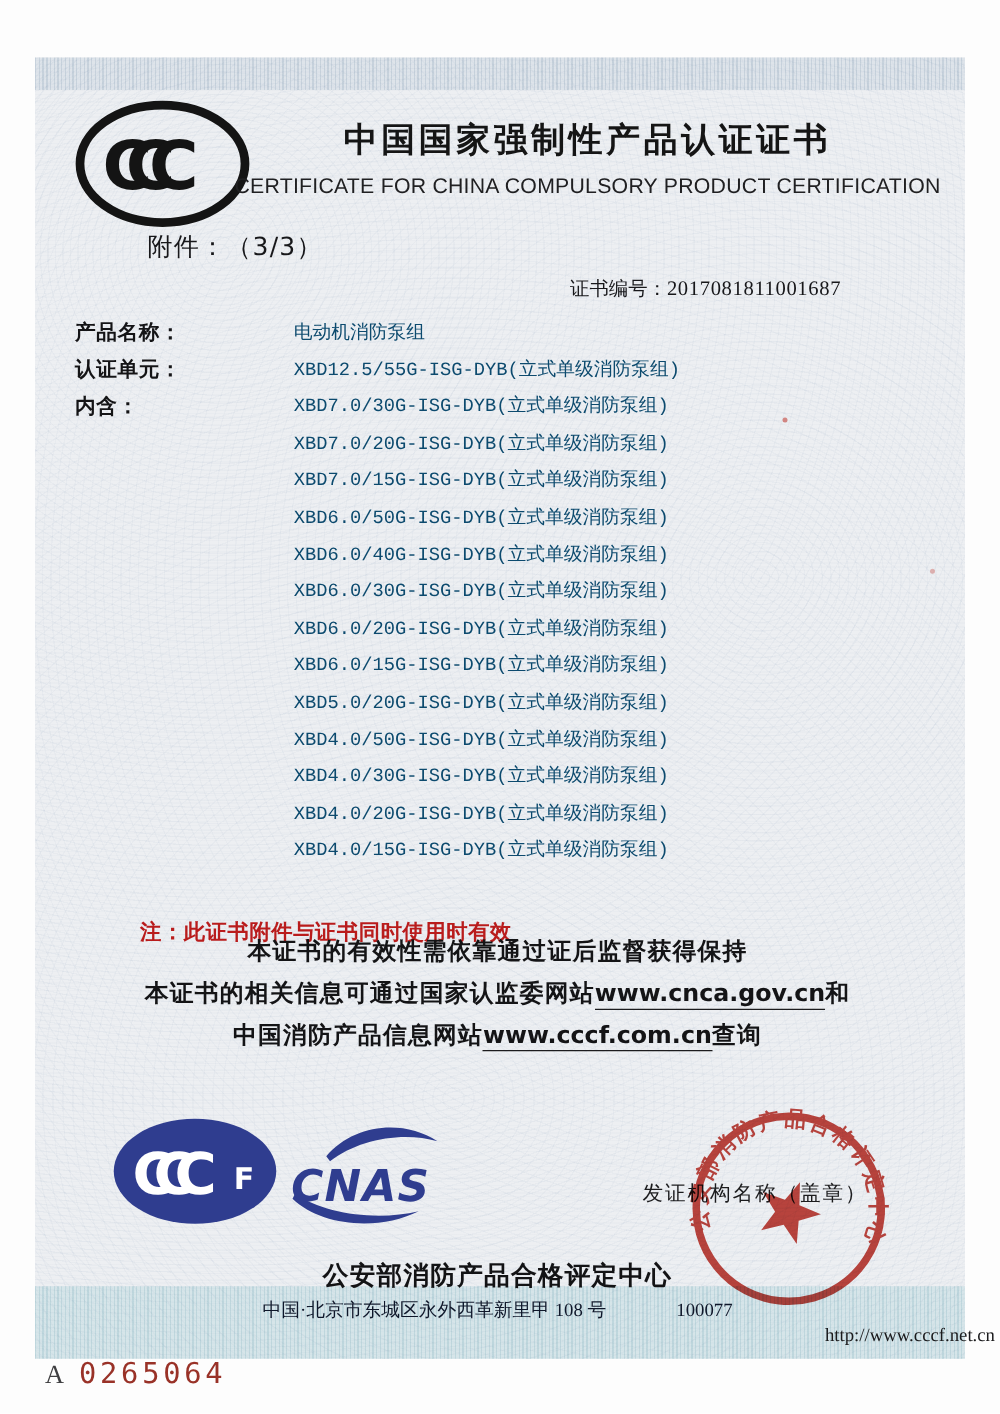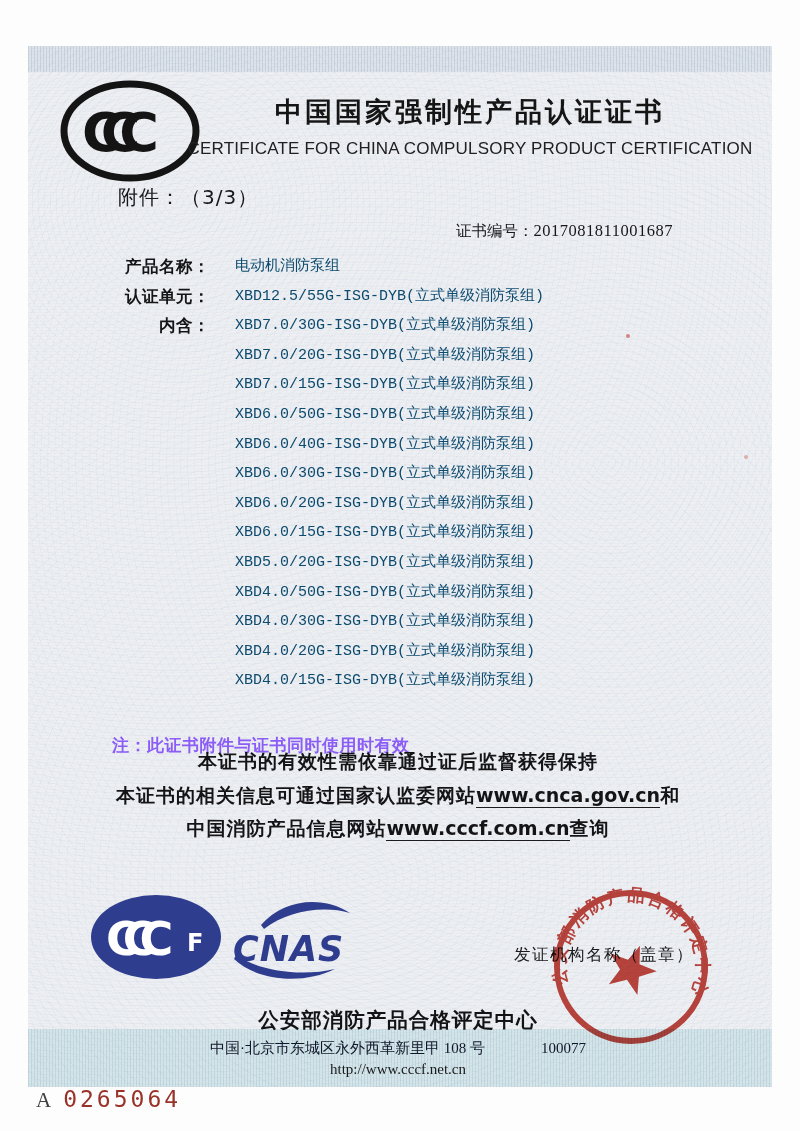--- a/index.html
+++ b/index.html
@@ -45,51 +45,51 @@
     font-size:17px;color:#202022;letter-spacing:.2px;
   }
   .attachment{position:absolute;left:118px;top:184px;font-size:20px;letter-spacing:1px;color:#17171a;}
   .certno{position:absolute;left:456px;top:221px;font-size:15.5px;color:#17171a;}
   .certno .num{font-family:"Liberation Serif","DejaVu Serif",serif;font-size:16.5px;letter-spacing:.5px;}
 
   
   .info{position:absolute;left:60px;top:252px;}
   .info .row{display:flex;align-items:flex-start;}
   .info .lbl{
-    width:150px;text-align:right;font-weight:bold;font-size:16.5px;
-    line-height:29.6px;letter-spacing:.5px;color:#141416;flex:0 0 150px;
+    width:150px;text-align:left;font-weight:bold;font-size:16.5px;
+    line-height:29.6px;letter-spacing:.5px;color:#141416;flex:0 0 150px;font-family:Liberation Mono, monospace;
   }
   .info .val, .info .citem{
     font-family:Liberation Mono, monospace;
     font-size:15px;line-height:29.6px;color:#0c4a6e;letter-spacing:0;
   }
   .info .val{margin-left:25px;}
   .info .vallist{margin-left:25px;}
-  .note{position:absolute;left:112px;top:734px;font-size:17px;font-weight:bold;letter-spacing:.5px;color:#8b5cf6;}
+  .note{position:absolute;left:112px;top:734px;font-size:17px;font-weight:bold;letter-spacing:.5px;color:#b91c1c;}
 
   
   .validity{position:absolute;left:0;top:745px;width:796px;text-align:center;}
   .validity .vline{font-size:19px;font-weight:600;line-height:33.5px;letter-spacing:1px;color:#141416;}
   .u{border-bottom:1.6px solid #1c1c1e;padding-bottom:1px;letter-spacing:0;}
 
   
   .cccf-logo{position:absolute;left:88px;top:893px;width:136px;height:88px;}
   .cnas-logo{position:absolute;left:231px;top:891px;width:122px;height:92px;}
   .accred{position:absolute;left:367px;top:892px;font-size:14.5px;line-height:17.8px;color:#17171a;}
   .accred .cjk{font-weight:bold;}
   .accred .lat{font-family:"Liberation Sans","DejaVu Sans",sans-serif;}
   .issuer-label{position:absolute;left:514px;top:944px;font-size:16.5px;letter-spacing:1.5px;color:#1b1b1d;z-index:1;}
   .stamp{position:absolute;left:549px;top:885px;width:164px;height:164px;z-index:2;
          transform:rotate(6deg);opacity:.9;mix-blend-mode:multiply;}
   .org-name{position:absolute;left:0;top:1006px;width:796px;text-align:center;
             font-size:20.5px;font-weight:bold;letter-spacing:1px;color:#131315;}
   .address{position:absolute;left:0;top:1039px;width:796px;text-align:center;
            font-family:"Liberation Serif","DejaVu Serif",serif;font-size:15px;color:#0f172a;}
   .address .post{margin-left:56px;}
-  .website{position:absolute;left:0;top:1061px;width:796px;text-align:center;
+  .website{position:absolute;left:0;top:1061px;width:796px;text-align:right;
            font-family:"Liberation Serif","DejaVu Serif",serif;font-size:15px;color:#1a1a1c;}
 
   
   .serial{position:absolute;left:36px;top:1086px;}
   .serial .pre{font-family:"Liberation Serif","DejaVu Serif",serif;font-size:21px;color:#3f3f41;}
   .serial .num{font-family:"DejaVu Sans Mono","Liberation Mono",monospace;font-size:23px;
                letter-spacing:3px;color:#993228;margin-left:12px;}
 </style>
 </head>
 <body>

